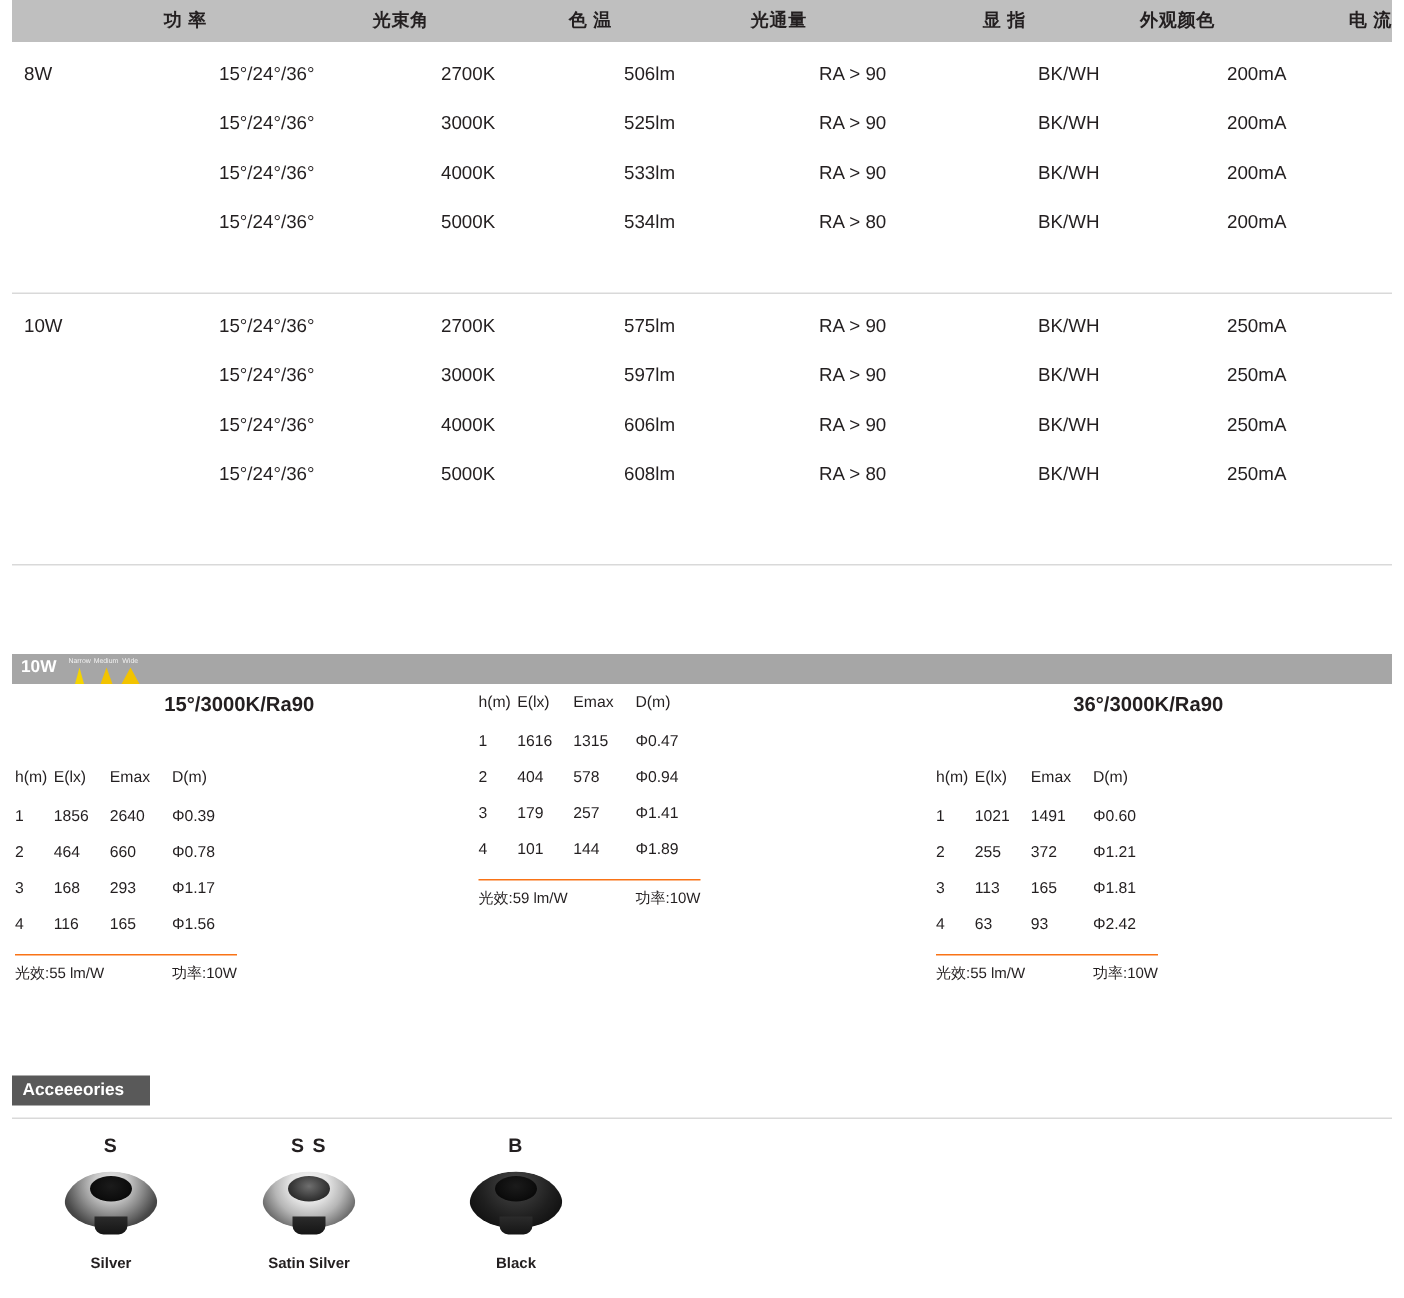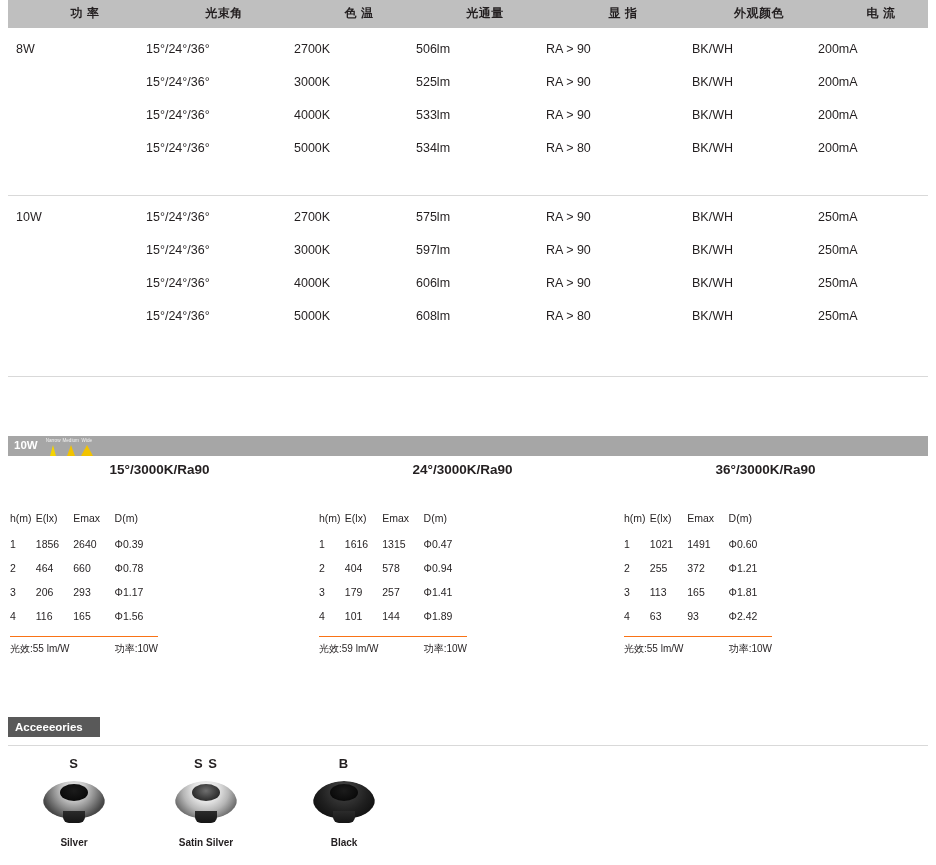--- a/index.html
+++ b/index.html
@@ -18,21 +18,21 @@
     position: absolute;
     left: 8px; top: 0px;
     width: 920px;
     border-collapse: collapse;
   }
   .spec-table thead th {
     background: #bfbfbf;
     color: #231f20;
     font-size: 12px;
     font-weight: bold;
-    text-align: center;
+    text-align: right;
     padding: 5px 0 6px 24px;
     height: 24px;
     letter-spacing: 0.5px;
   }
   .spec-table tbody td {
     font-size: 12.5px;
     padding: 9px 0 10px 8px;
     color: #231f20;
     vertical-align: top;
     border: none;
@@ -386,40 +386,39 @@
             <td>Φ0.39</td>
           </tr>
           <tr>
             <td>2</td>
             <td>464</td>
             <td>660</td>
             <td>Φ0.78</td>
           </tr>
           <tr>
             <td>3</td>
-            <td>206</td>
+            <td>168</td>
             <td>293</td>
             <td>Φ1.17</td>
           </tr>
           <tr>
             <td>4</td>
             <td>116</td>
             <td>165</td>
             <td>Φ1.56</td>
           </tr>
         </tbody>
       </table>
       <div class="photo-foot">
         <span>光效:55 lm/W</span>
         <span>功率:10W</span>
       </div>
     </div>
 
     <div class="photo-col col-2">
-      <div class="title">24°/3000K/Ra90</div>
       <table>
         <thead>
           <tr>
             <th class="ph-h">h(m)</th>
             <th class="ph-e">E(lx)</th>
             <th class="ph-em">Emax</th>
             <th class="ph-d">D(m)</th>
           </tr>
         </thead>
         <tbody>

